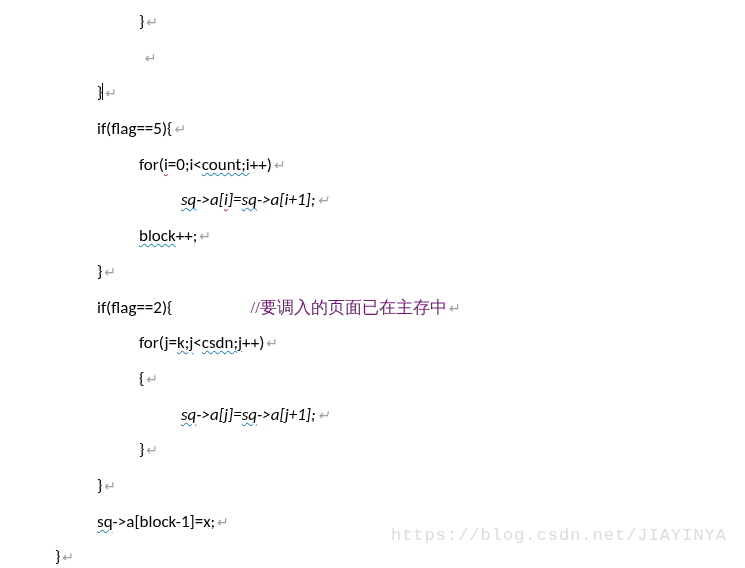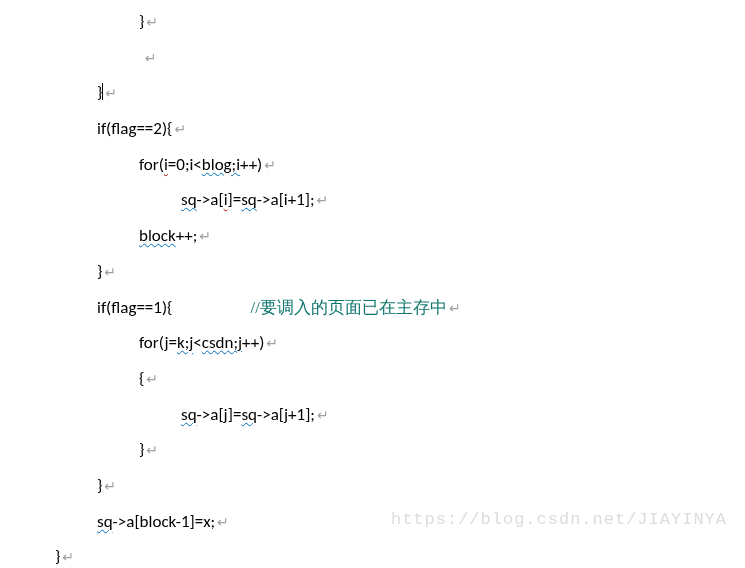--- a/index.html
+++ b/index.html
@@ -34,56 +34,56 @@
       text-decoration-thickness: 1px;
       text-underline-offset: 2px;
     }
     .return-mark {
       color: #a0a0a0;
       font-size: 14px;
       margin-left: 2px;
     }
     .comment {
       font-family: "SimSun", "宋体", serif;
-      color: #0f766e;
+      color: #701a75;
     }
     .watermark {
       position: absolute;
-      bottom: 30px;
+      bottom: 14px;
       right: 18px;
       color: #dcdcdc;
       font-family: "Courier New", monospace;
       font-size: 17px;
       letter-spacing: 1px;
     }
     .indent1 { padding-left: 0px; }
     .indent2 { padding-left: 42px; }
     .indent3 { padding-left: 84px; }
-    .indent4 { padding-left: 126px; }
+    .indent4 { padding-left: 126px; font-style: italic; }
   </style>
 </head>
 <body>
 
 <div class="line indent3"><span>}</span><span class="return-mark">↵</span></div>
 
 <div class="line indent3"><span> </span><span class="return-mark">↵</span></div>
 
 <div class="line indent2"><span>}</span><span style="display:inline-block;width:1px;height:17px;background:#000;vertical-align:-2px;"></span><span class="return-mark">↵</span></div>
 
-<div class="line indent2"><span>if(flag==2){</span><span class="return-mark">↵</span></div>
+<div class="line indent2"><span>if(flag==5){</span><span class="return-mark">↵</span></div>
 
-<div class="line indent3"><span>for(</span><span class="squiggle-red">i</span><span>=0;i&lt;</span><span class="squiggle-blue">blog;i</span><span>++)</span><span class="return-mark">↵</span></div>
+<div class="line indent3"><span>for(</span><span class="squiggle-red">i</span><span>=0;i&lt;</span><span class="squiggle-blue">count;i</span><span>++)</span><span class="return-mark">↵</span></div>
 
 <div class="line indent4"><span class="squiggle-blue">sq</span><span>-&gt;a[</span><span class="squiggle-red">i</span><span>]=</span><span class="squiggle-blue">sq</span><span>-&gt;a[i+1];</span><span class="return-mark">↵</span></div>
 
 <div class="line indent3"><span class="squiggle-blue">block</span><span>++;</span><span class="return-mark">↵</span></div>
 
 <div class="line indent2"><span>}</span><span class="return-mark">↵</span></div>
 
-<div class="line indent2"><span>if(flag==1){</span><span style="display:inline-block;width:78px;"></span><span class="comment">//要调入的页面已在主存中</span><span class="return-mark">↵</span></div>
+<div class="line indent2"><span>if(flag==2){</span><span style="display:inline-block;width:78px;"></span><span class="comment">//要调入的页面已在主存中</span><span class="return-mark">↵</span></div>
 
 <div class="line indent3"><span>for(</span><span>j=</span><span class="squiggle-blue">k;j</span><span>&lt;</span><span class="squiggle-blue">csdn;j</span><span>++)</span><span class="return-mark">↵</span></div>
 
 <div class="line indent3"><span>{</span><span class="return-mark">↵</span></div>
 
 <div class="line indent4"><span class="squiggle-blue">sq</span><span>-&gt;a[j]=</span><span class="squiggle-blue">sq</span><span>-&gt;a[j+1];</span><span class="return-mark">↵</span></div>
 
 <div class="line indent3"><span>}</span><span class="return-mark">↵</span></div>
 
 <div class="line indent2"><span>}</span><span class="return-mark">↵</span></div>

